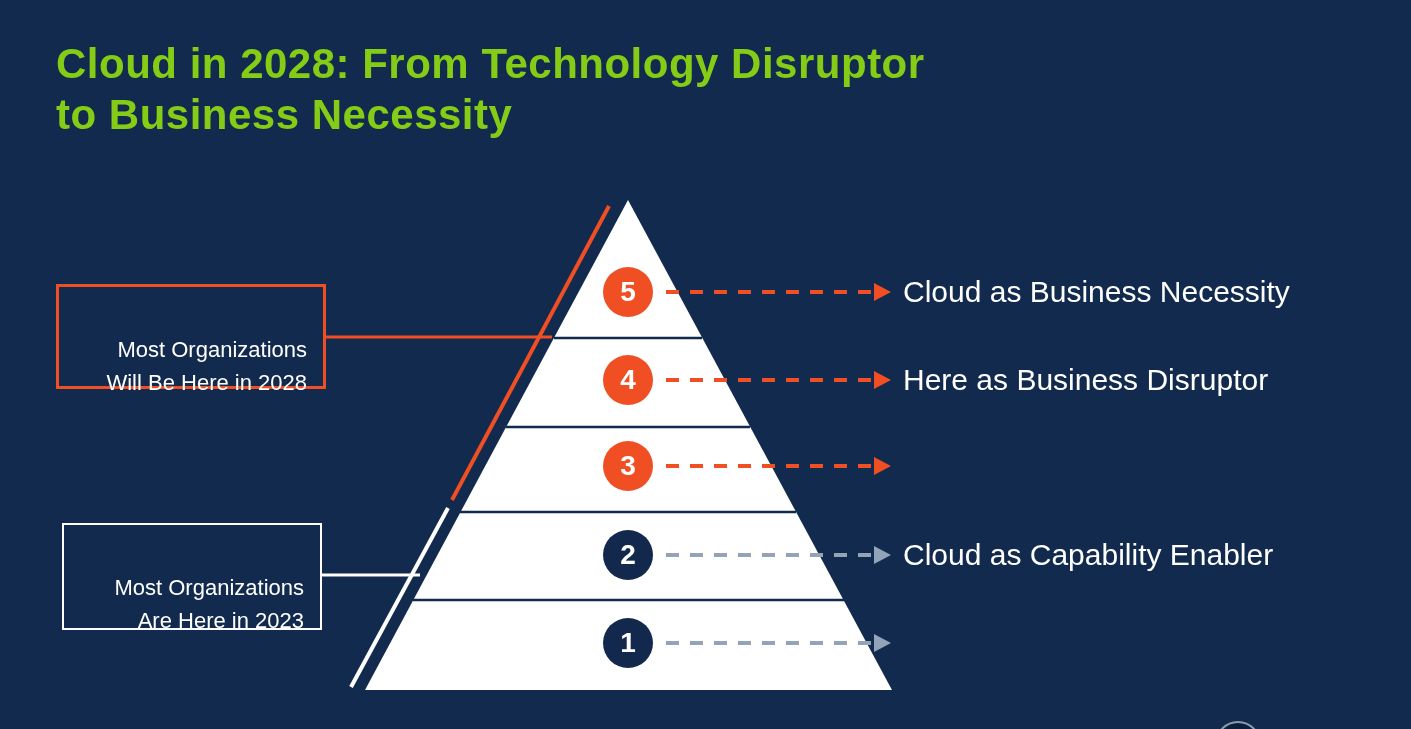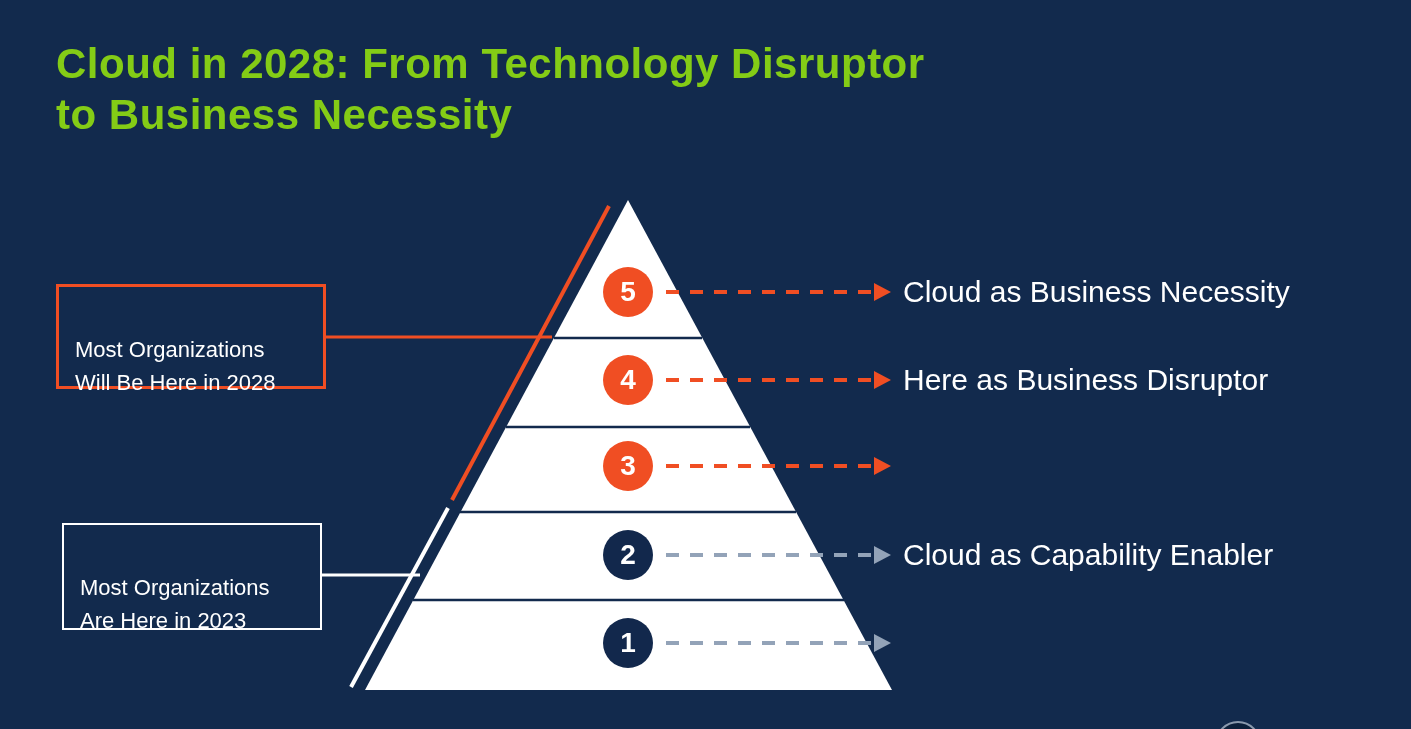--- a/index.html
+++ b/index.html
@@ -29,20 +29,21 @@
     pointer-events:none;
   }
   .callout{
     position:absolute;
     color:#ffffff;
     font-size:22px;
     line-height:1.5;
     padding:13px 16px;
     white-space:pre-line;
     background:transparent;
+    text-align:right;
   }
   .callout-2028{
     left:56px;top:284px;width:270px;height:105px;
     border:3px solid var(--orange);
   }
   .callout-2023{
     left:62px;top:523px;width:260px;height:107px;
     border:2px solid #ffffff;
   }
   .level{

